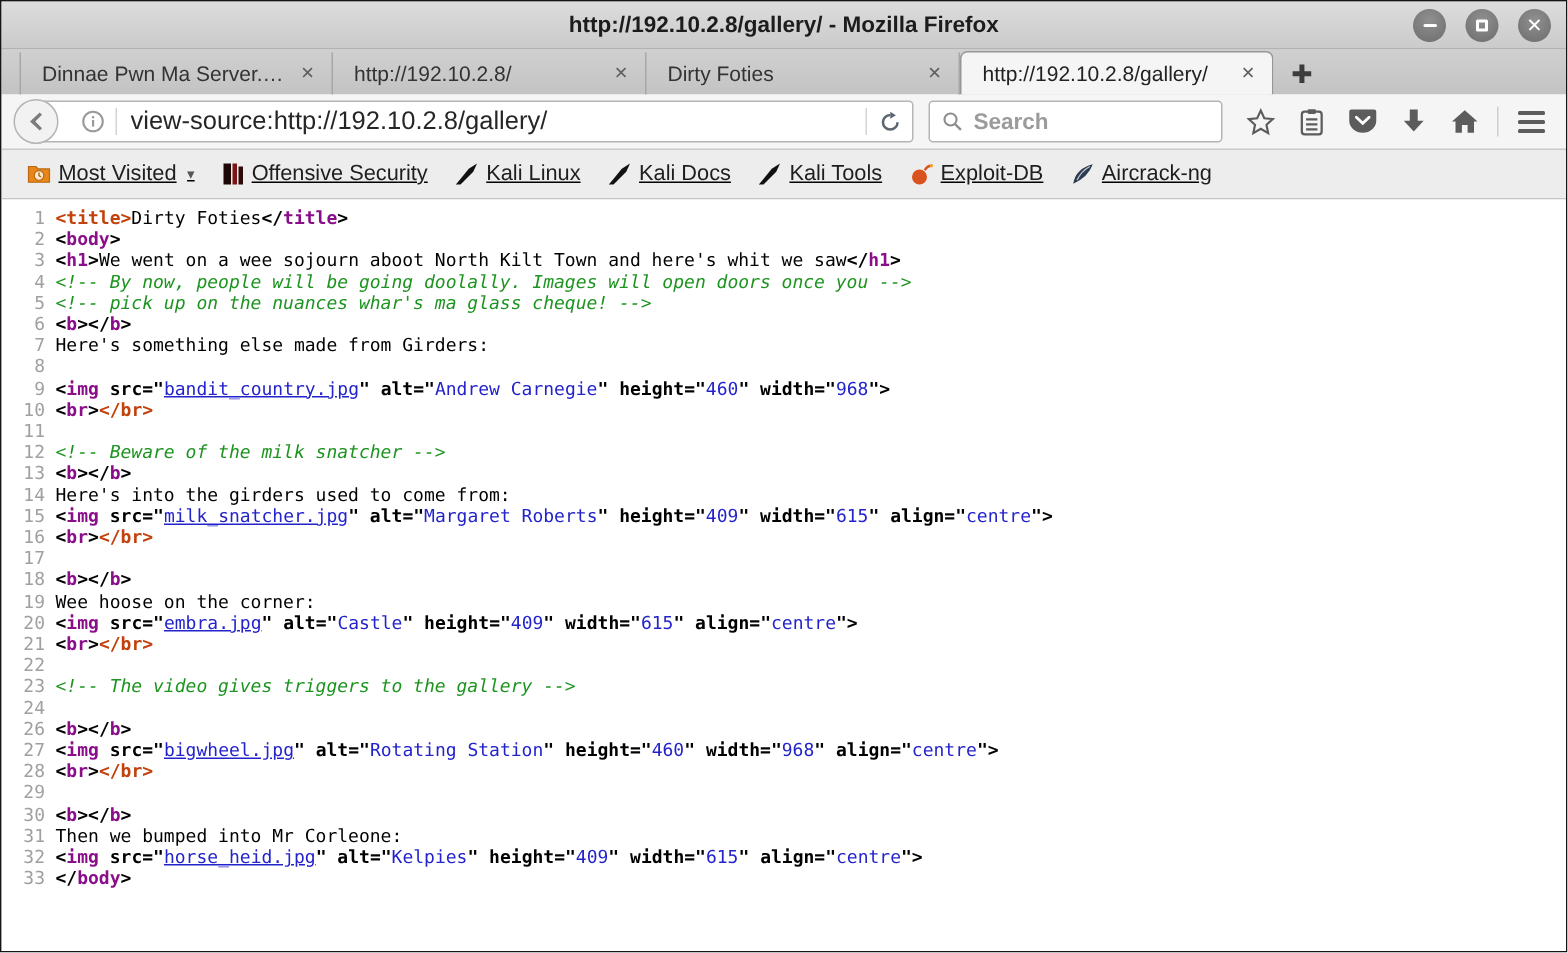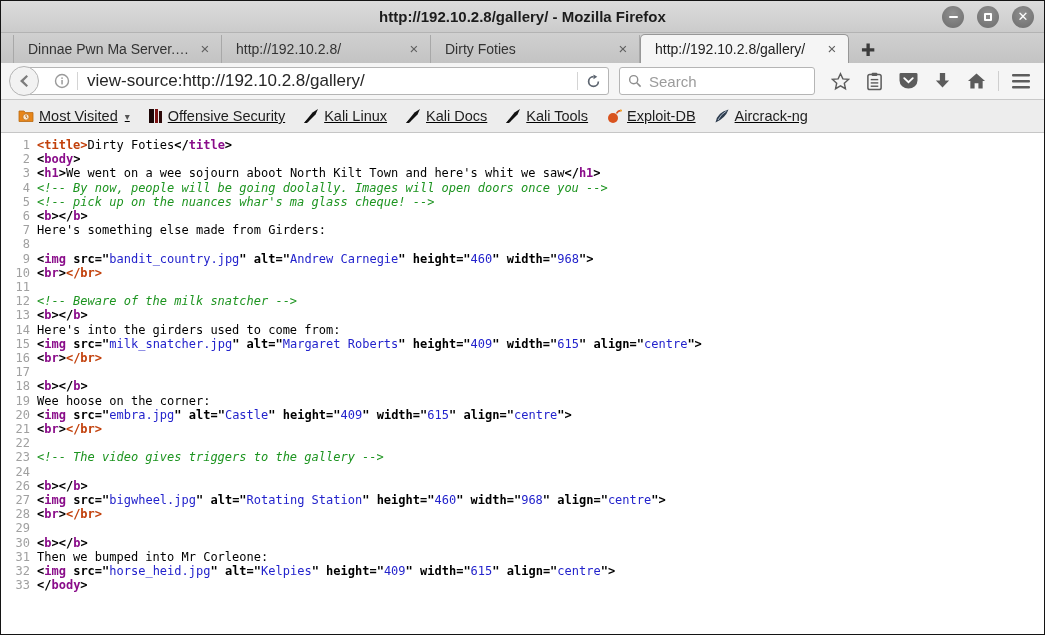--- a/index.html
+++ b/index.html
@@ -26,21 +26,21 @@
   .newtab { width:30px; height:26px; display:flex; align-items:center; justify-content:center; font-size:17px; font-weight:bold; color:#3c3c3c; cursor:pointer; margin-left:4px; }
 
   
   .navbar { height:37px; flex:none; background:#f5f5f5; border-bottom:1px solid #c9c9c9; display:flex; align-items:center; padding:0 8px; }
   .backbtn { width:30px; height:30px; border-radius:50%; background:#f2f2f2; border:1px solid #b4b4b4; display:flex; align-items:center; justify-content:center; cursor:pointer; z-index:3; flex:none; }
   .urlbar { flex:1; height:28px; background:#fff; border:1px solid #b5b5b5; border-radius:3px; margin-left:-15px; padding-left:22px; display:flex; align-items:center; overflow:hidden; }
   .urlbar .sep { width:1px; height:18px; background:#d4d4d4; flex:none; }
   .url-info { flex:none; margin:0 7px; display:flex; }
   .url-text { flex:1; font-size:17px; color:#262626; margin-left:9px; white-space:nowrap; overflow:hidden; cursor:text; }
   .reload { flex:none; width:30px; display:flex; align-items:center; justify-content:center; cursor:pointer; }
-  .searchbar { flex:none; width:196px; height:28px; background:#fff; border:1px solid #b5b5b5; border-radius:3px; margin-left:10px; display:flex; align-items:center; padding:0 8px; }
+  .searchbar { flex:none; width:196px; height:28px; background:#fff; border:1px solid #b5b5b5; border-radius:3px; margin-left:10px; display:flex; align-items:center; padding:0 8px;font-weight:bold; }
   .search-ph { font-size:15px; color:#9b9b9b; margin-left:7px; flex:1; cursor:text; }
   .navicons { flex:none; display:flex; align-items:center; margin-left:10px; gap:4px; }
   .nbtn { width:30px; height:28px; display:flex; align-items:center; justify-content:center; cursor:pointer; border-radius:2px; }
   .vsep { width:1px; height:20px; background:#cfcfcf; margin:0 3px; }
 
   
   .bookmarksbar { height:33px; flex:none; background:#ededed; border-bottom:1px solid #c6c6c6; display:flex; align-items:center; padding:0 10px; gap:4px;text-decoration:underline; }
   .bmk { display:flex; align-items:center; gap:5px; padding:3px 7px; font-size:14.5px; color:#1e1e1e; cursor:pointer; border-radius:2px; white-space:nowrap; }
   .bmk svg { flex:none; }
   .bmk .drop { font-size:10px; color:#555; margin-left:2px; }
@@ -48,21 +48,21 @@
   
   .content { flex:1; background:#fff; overflow:hidden; padding-top:5px; }
   .codearea { font-family:"DejaVu Sans Mono","Liberation Mono",monospace; font-size:12px; line-height:14.2px; }
   .srcline { display:flex; white-space:pre; }
   .ln { flex:none; width:36px; text-align:right; padding-right:7px; color:#a0a0a0; user-select:none; }
   .sg-e { color:#c2410c; font-weight:bold; }
   .sg-t { color:#8a0d8a; font-weight:bold; }
   .sg-p { color:#000; font-weight:bold; }
   .sg-a { color:#000; font-weight:bold; }
   .sg-v { color:#2323cc; }
-  .sg-l { color:#2323cc; cursor:pointer; }
+  .sg-l { color:#2323cc; text-decoration:underline; cursor:pointer; }
   .sg-x { color:#000; }
   .sg-c { color:#1d9420; font-style:italic; }
 </style>
 </head>
 <body>
 
 <div class="window">
 
   <div class="titlebar">
     <span class="title-text">http://192.10.2.8/gallery/ - Mozilla Firefox</span>

